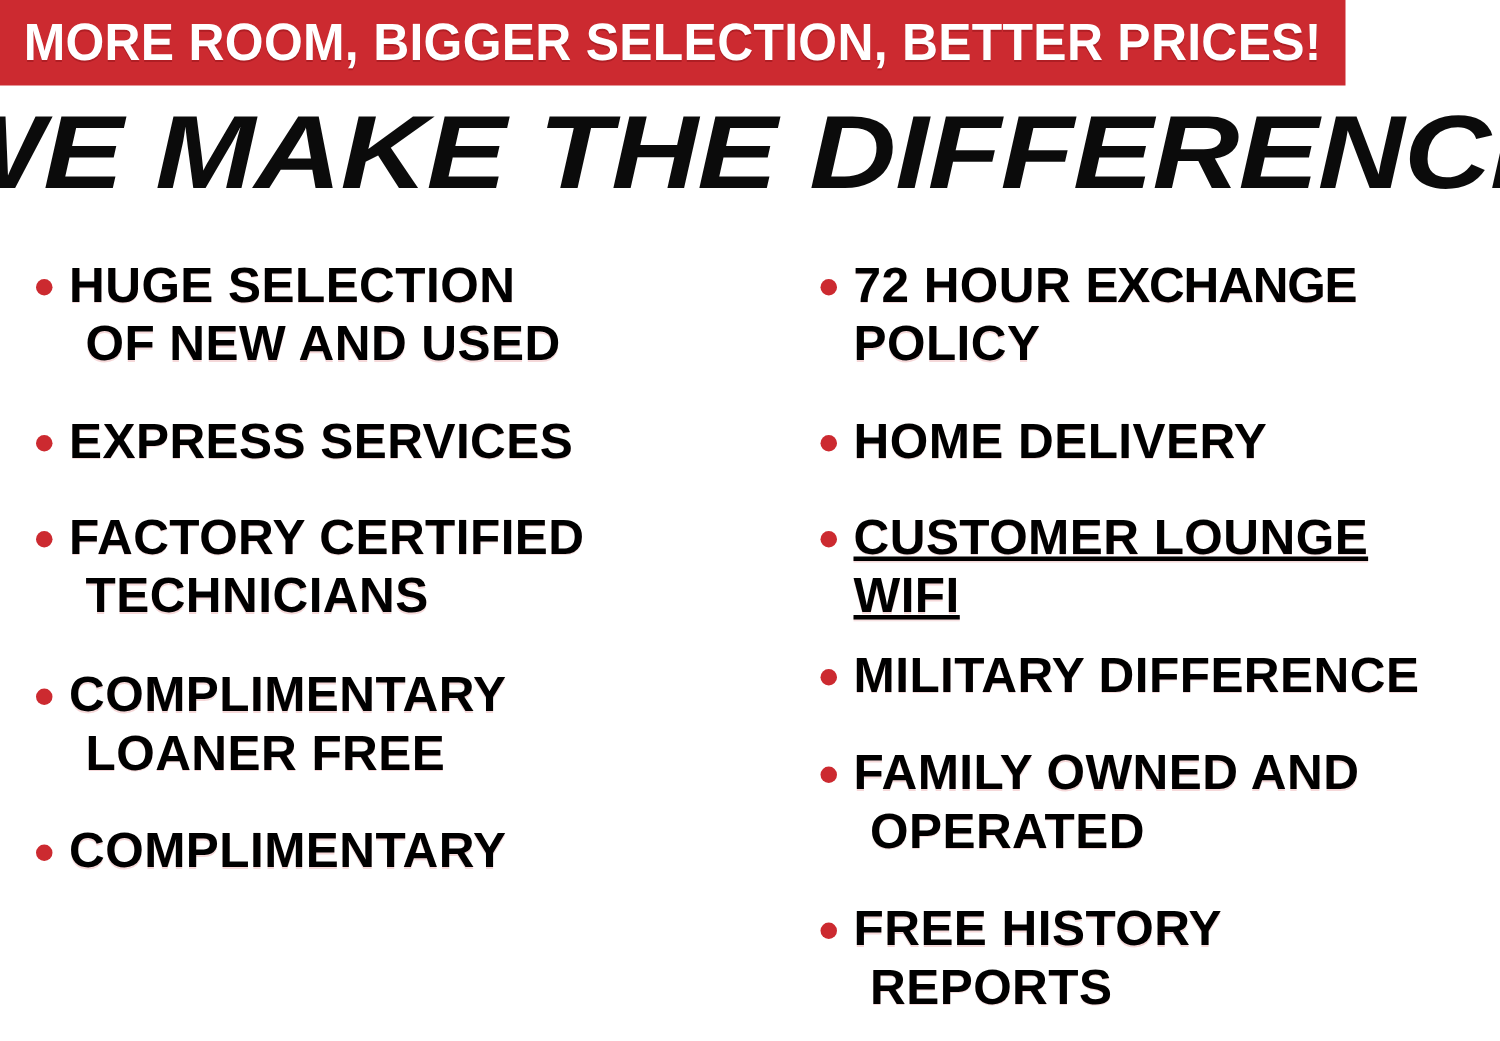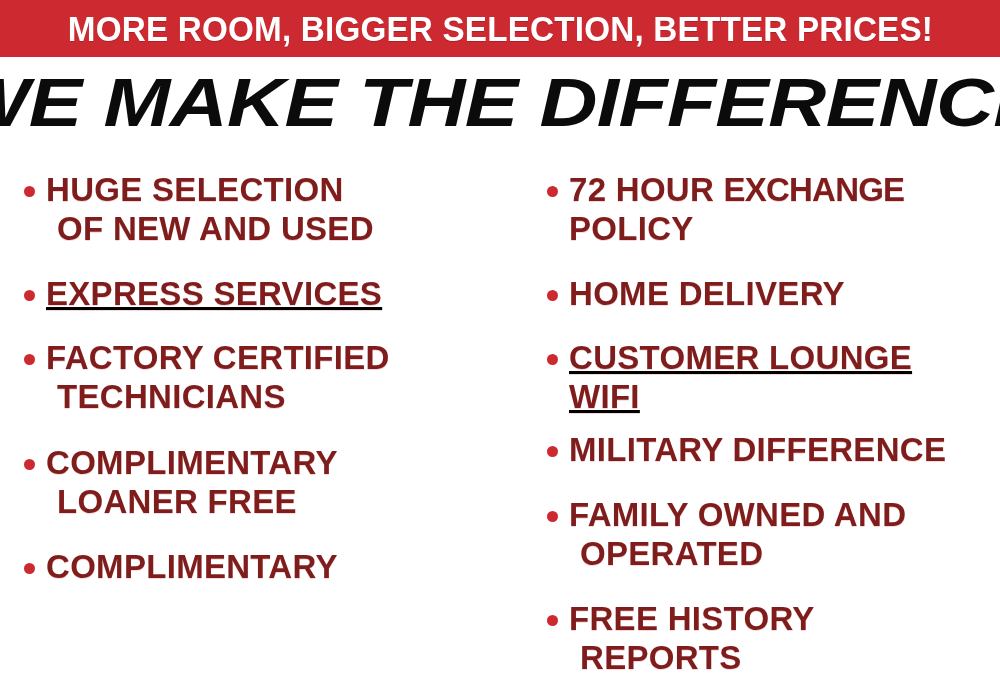--- a/index.html
+++ b/index.html
@@ -19,21 +19,21 @@
     height: 694px;
     background: #ffffff;
     overflow: hidden;
   }
 
   
   .banner {
     position: absolute;
     left: 0;
     top: 0;
-    width: 1000px;
+    width: 897px;
     height: 57px;
     background: #cc2a30;
     display: flex;
     align-items: center;
     justify-content: center;
   }
   .banner-text {
     color: #ffffff;
     font-family: "Liberation Sans Narrow", "Liberation Sans", sans-serif;
     font-weight: bold;
@@ -93,34 +93,34 @@
     position: absolute;
     left: 10px;
     top: 16px;
     width: 11px;
     height: 11px;
     border-radius: 50%;
     background: #cc2a30;
   }
   .bullet-text {
     display: block;
-    color: #7f1d1d;
+    color: #000000;
     font-family: "Liberation Sans Narrow", "Liberation Sans", sans-serif;
     font-weight: bold;
     font-size: 33px;
     line-height: 39px;
     letter-spacing: 0.3px;
     text-shadow: 0 1px 0 rgba(200,38,44,0.18);
   }
   .bullet-text .ln2 { display: block; padding-left: 11px; }
   .tight { letter-spacing: -0.8px; }
 
   
   .col-left  .bullet-item:nth-child(1) { margin-top: 10px; margin-bottom: 26px; }
-  .col-left  .bullet-item:nth-child(2) { margin-bottom: 25px; text-decoration: underline; }
+  .col-left  .bullet-item:nth-child(2) { margin-bottom: 25px; }
   .col-left  .bullet-item:nth-child(3) { margin-bottom: 27px; }
   .col-left  .bullet-item:nth-child(4) { margin-bottom: 26px; }
 
   .col-right .bullet-item:nth-child(1) { margin-top: 10px; margin-bottom: 26px; }
   .col-right .bullet-item:nth-child(2) { margin-bottom: 25px; }
   .col-right .bullet-item:nth-child(3) { margin-bottom: 14px; text-decoration: underline; }
   .col-right .bullet-item:nth-child(4) { margin-bottom: 26px; }
   .col-right .bullet-item:nth-child(5) { margin-bottom: 26px; }
 </style>
 </head>

